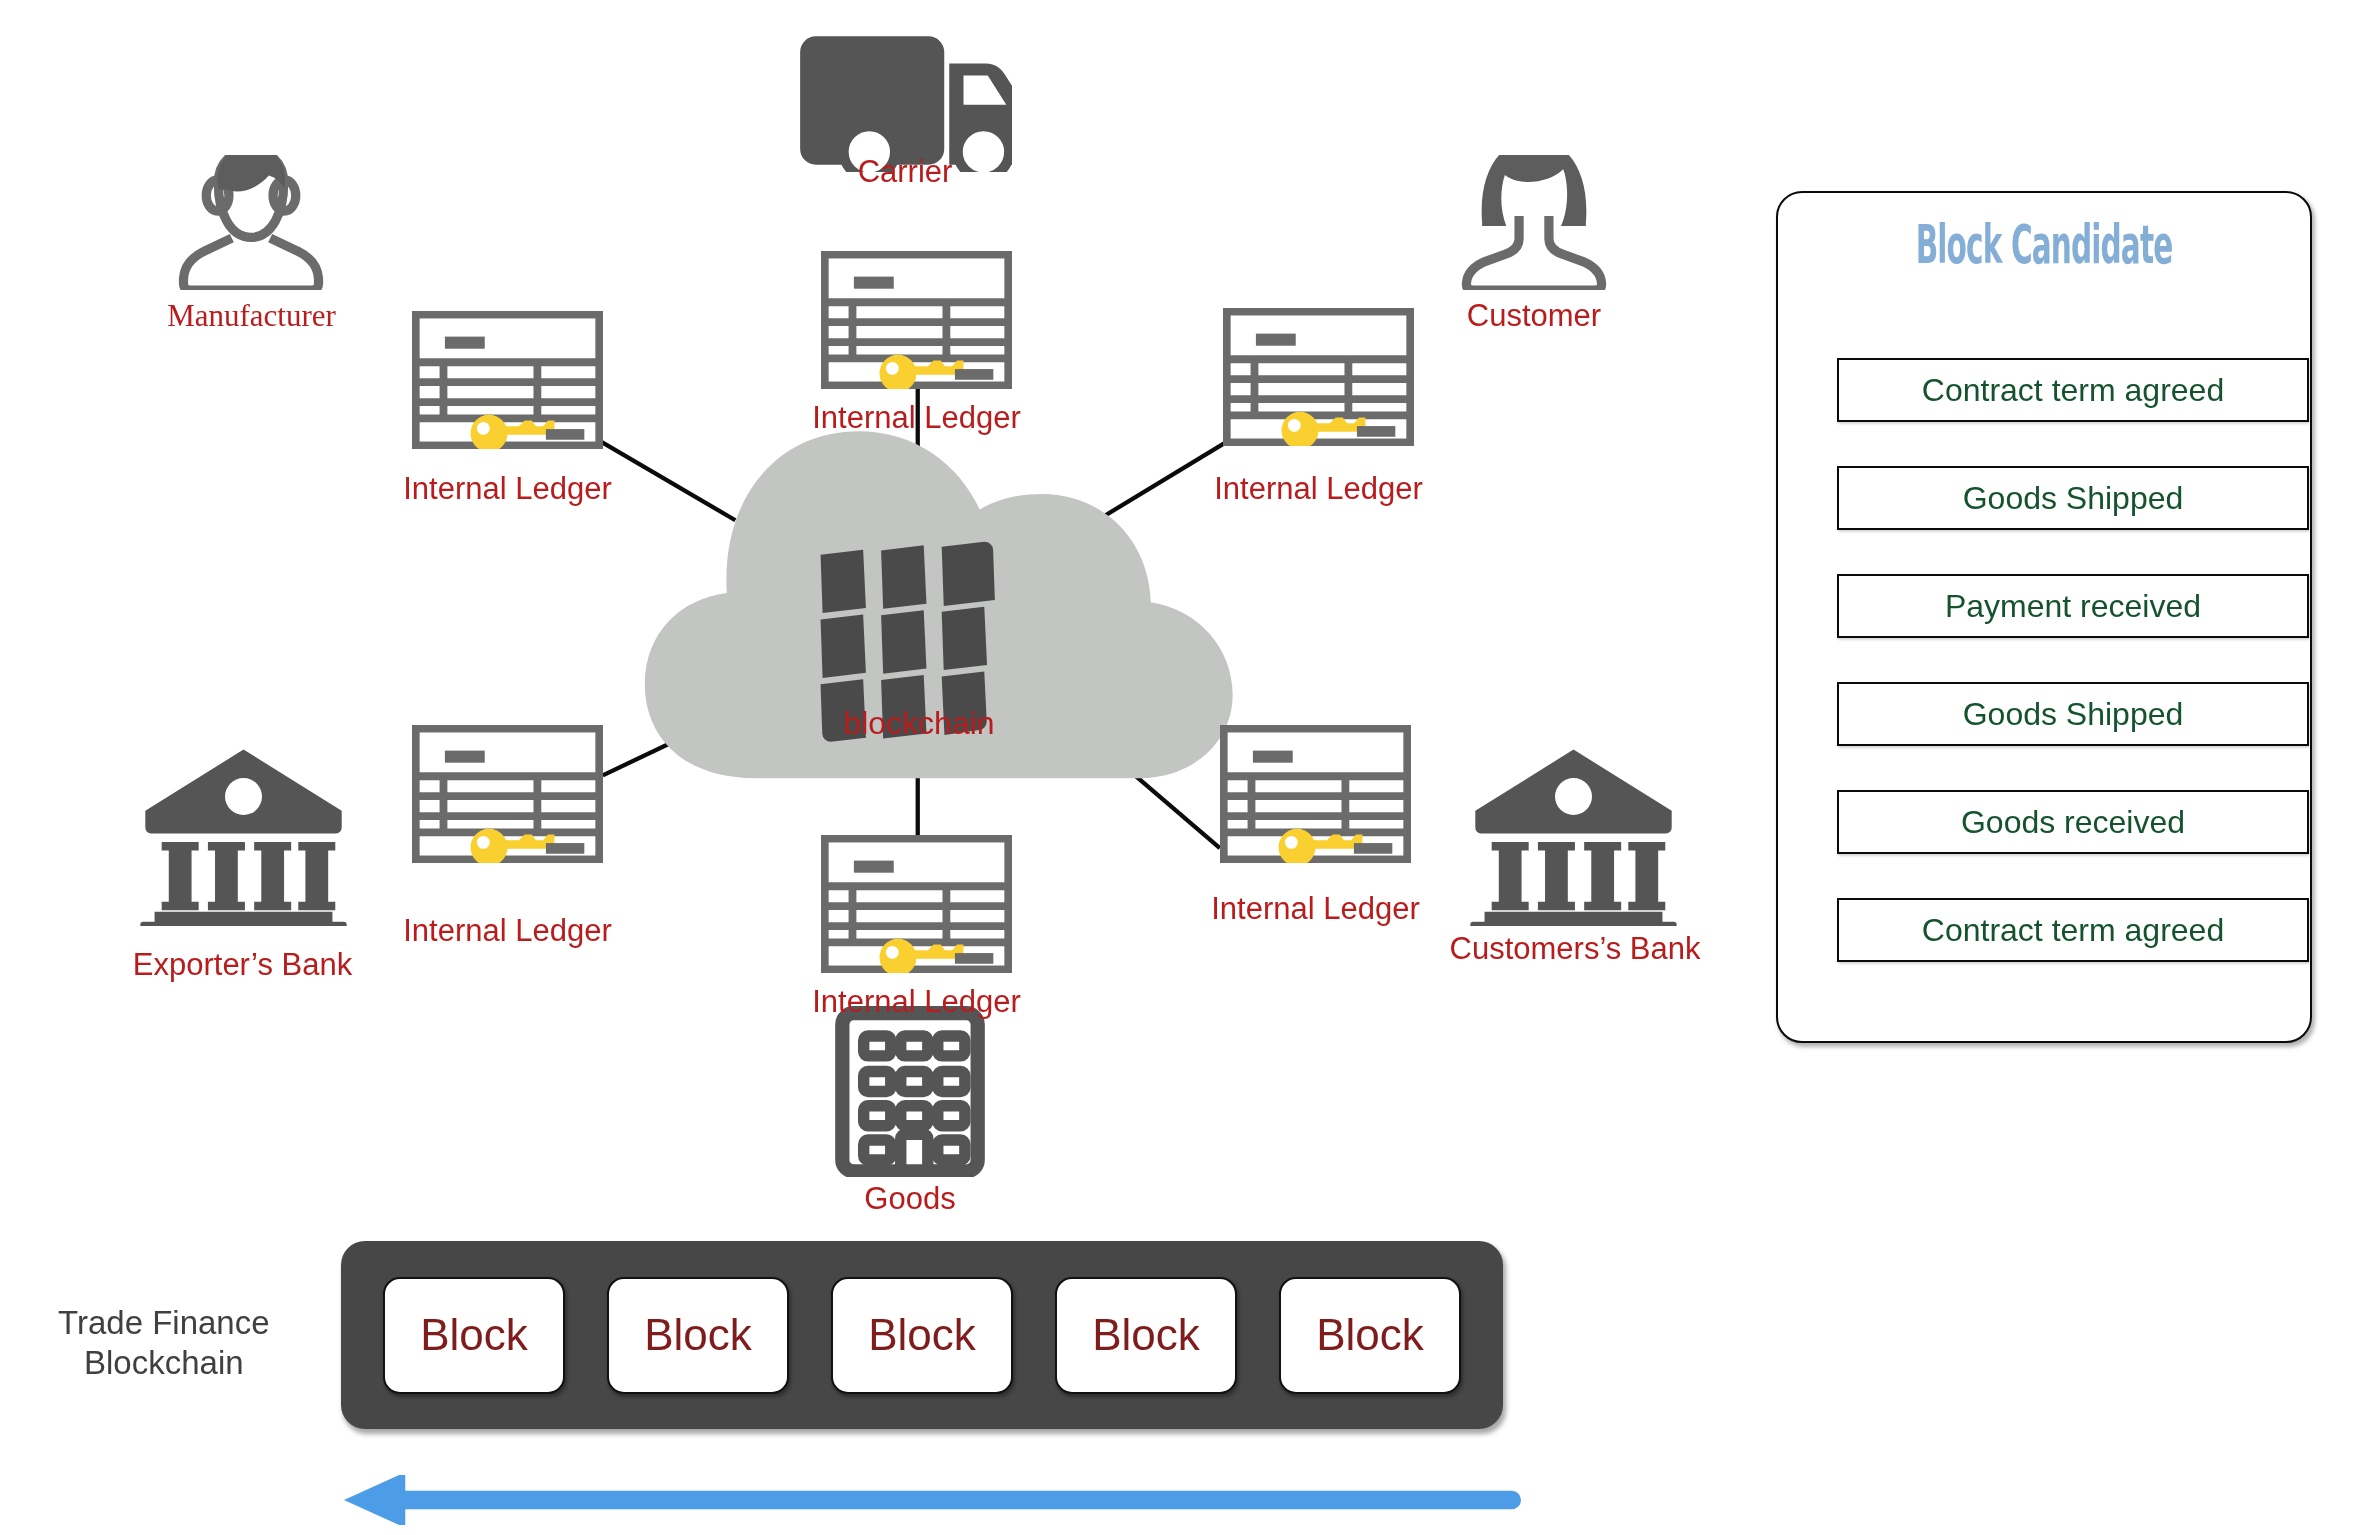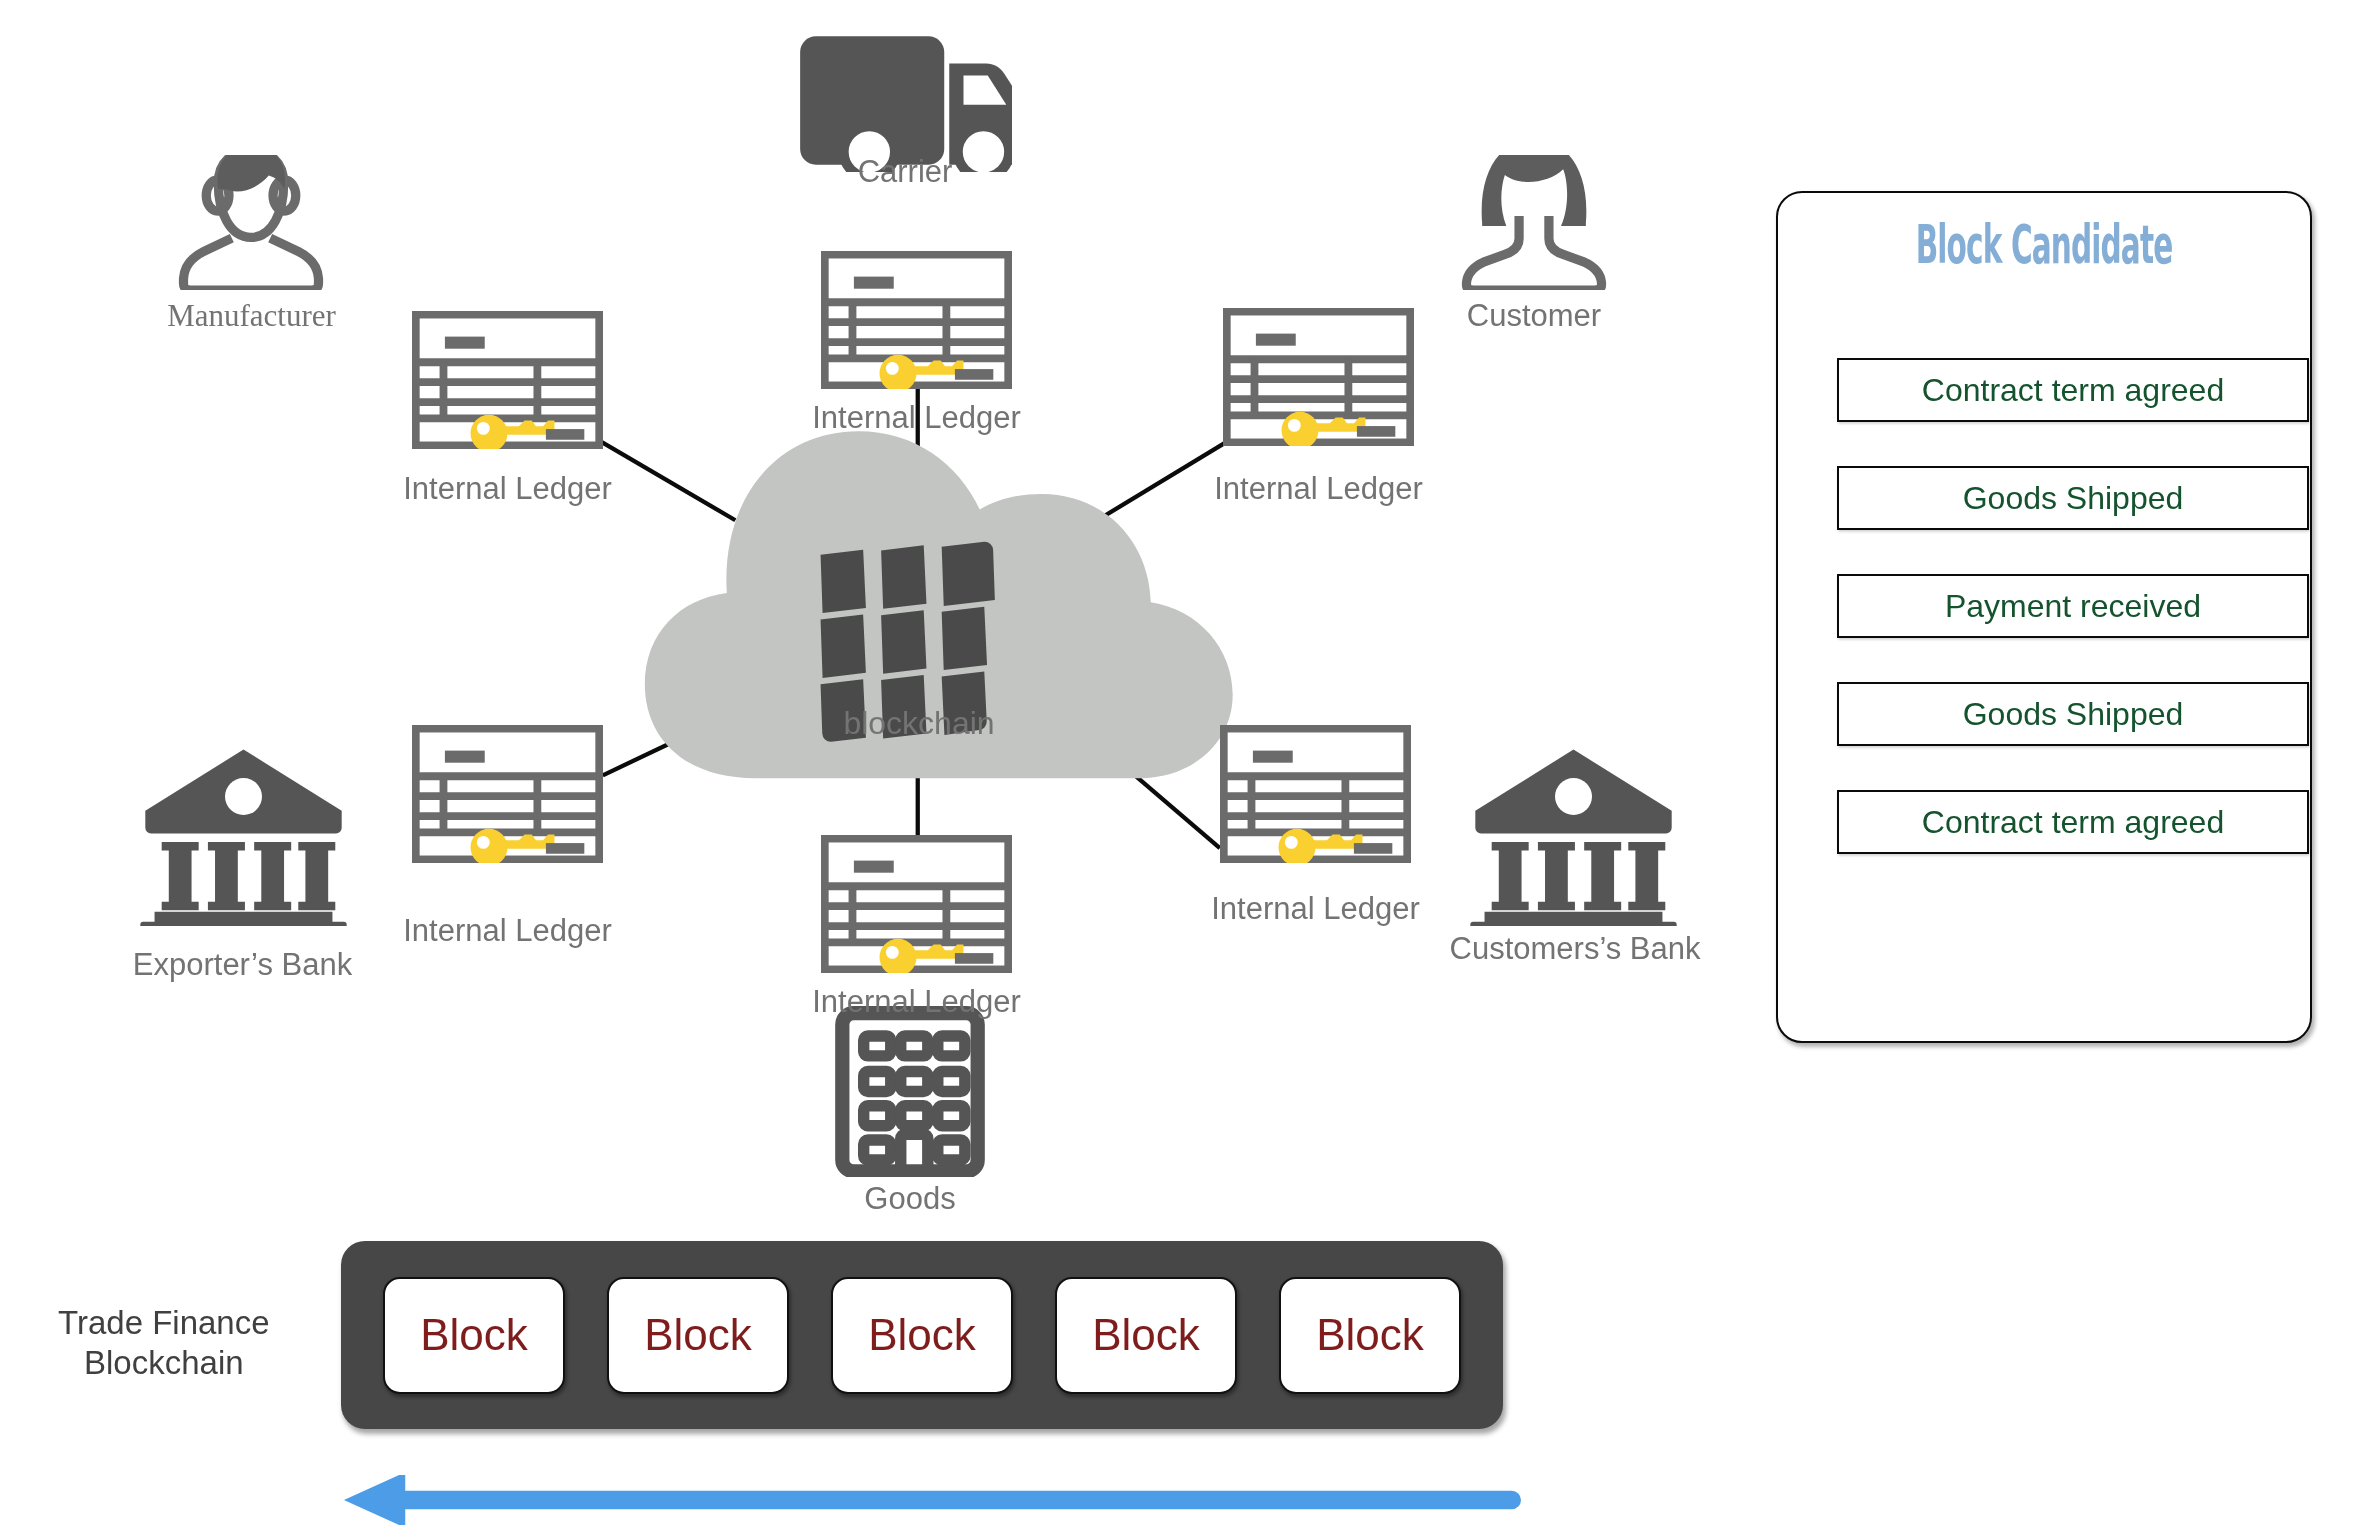--- a/index.html
+++ b/index.html
@@ -9,21 +9,21 @@
     color:#000;
   }
   .stage{position:absolute;left:0;top:0;width:2377px;height:1535px;}
   .abs{position:absolute;}
 
   
   .label{
     position:absolute;
     font-size:31px;
     line-height:1.12;
-    color:#737373;
+    color:#b91c1c;
     white-space:nowrap;
     text-align:center;
     font-family:"Liberation Sans","DejaVu Sans",sans-serif;
   }
 
   
   svg.layer{position:absolute;left:0;top:0;width:2377px;height:1535px;overflow:visible;pointer-events:none;}
 
   
   .panel{
@@ -360,17 +360,18 @@
   </svg>
 
   <div class="panel" id="bc-panel" style="height: 852px;"></div>
   <div class="panel-title">Block Candidate</div>
 
   <div class="panel-list">
     <div class="bc-item">Contract term agreed</div>
     <div class="bc-item">Goods Shipped</div>
     <div class="bc-item">Payment received</div>
     <div class="bc-item">Goods Shipped</div>
+    <div class="bc-item">Goods received</div>
     <div class="bc-item">Contract term agreed</div>
   </div>
 
 </div>
 
 
 </body></html>

